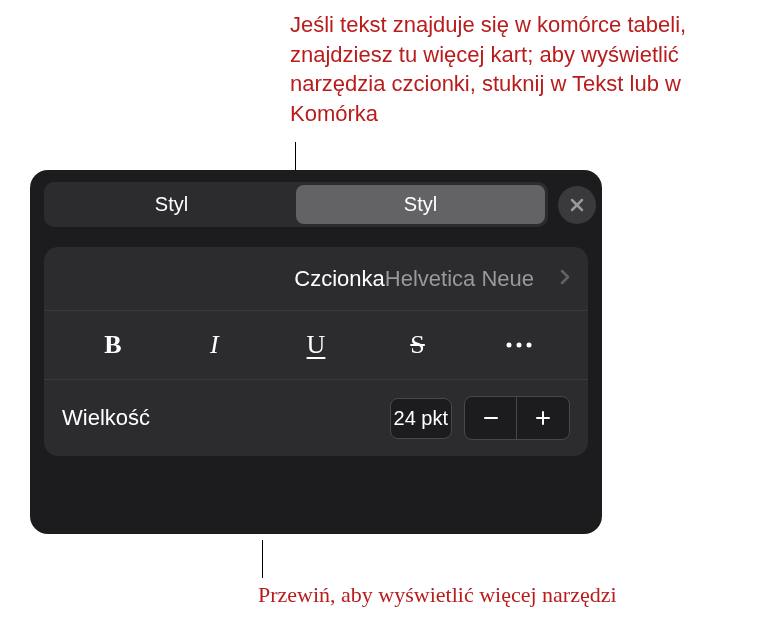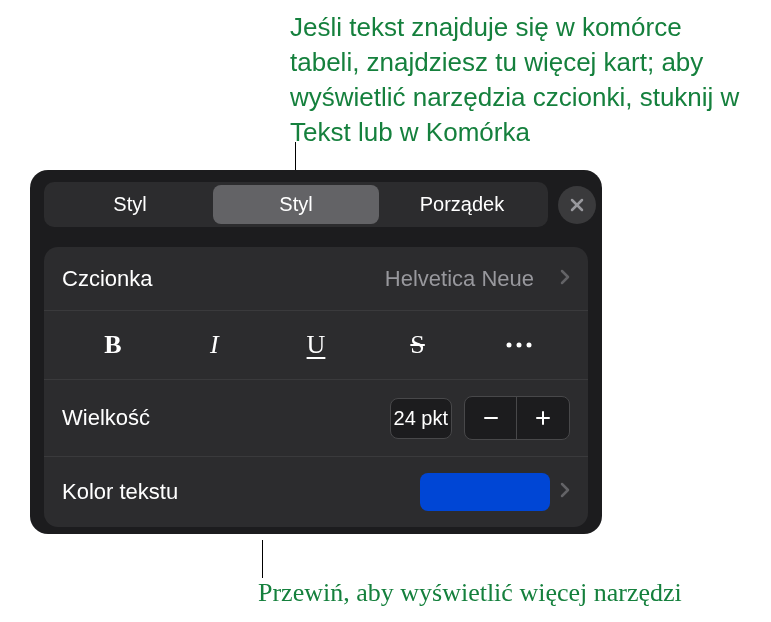--- a/index.html
+++ b/index.html
@@ -9,22 +9,22 @@
     }
     body {
       font-family: -apple-system, BlinkMacSystemFont, "Helvetica Neue", sans-serif;
       background: #fff;
       width: 771px;
       height: 622px;
       position: relative;
     }
     .annotation {
       position: absolute;
-      color: #15803d;
-      font-size: 26px;
+      color: #b91c1c;
+      font-size: 22px;
       line-height: 1.35;
     }
     .annotation-top {
       top: 10px;
       left: 290px;
       width: 450px;
     }
     .annotation-bottom {
       bottom: 12px;
       left: 258px;
@@ -110,20 +110,21 @@
       border-bottom: 1px solid #3a3a3c;
       min-height: 64px;
     }
     .row:last-child {
       border-bottom: none;
     }
     .row-label {
       color: #fff;
       font-size: 22px;
       flex: 1;
+      text-align: right;
     }
     .row-value {
       color: #98989d;
       font-size: 22px;
       margin-right: 26px;
     }
     .chevron {
       color: #636366;
     }
     .style-buttons {
@@ -185,21 +186,20 @@
 <body>
 
 <div class="annotation annotation-top">Jeśli tekst znajduje się w komórce tabeli, znajdziesz tu więcej kart; aby wyświetlić narzędzia czcionki, stuknij w Tekst lub w Komórka</div>
 <div class="callout-line-top"></div>
 
 <div class="panel">
   <div class="tabs-row">
     <div class="tabs">
       <div class="tab">Styl</div>
       <div class="tab active">Styl</div>
-      <div class="tab">Porządek</div>
     </div>
     <div class="close-btn">
       <svg viewBox="0 0 16 16" fill="none" stroke="#98989d" stroke-width="2.5" stroke-linecap="round">
         <line x1="3" y1="3" x2="13" y2="13"></line>
         <line x1="13" y1="3" x2="3" y2="13"></line>
       </svg>
     </div>
   </div>
 
   <div class="content">
@@ -249,27 +249,18 @@
         </div>
         <div class="stepper-btn">
           <svg width="20" height="20" viewBox="0 0 20 20" stroke="#fff" stroke-width="2" stroke-linecap="round">
             <line x1="4" y1="10" x2="16" y2="10"></line>
             <line x1="10" y1="4" x2="10" y2="16"></line>
           </svg>
         </div>
       </div>
     </div>
 
-    <div class="row">
-      <span class="row-label">Kolor tekstu</span>
-      <div class="color-swatch" style="background:#0046d5;"></div>
-      <span class="chevron">
-        <svg width="10" height="16" viewBox="0 0 10 16" fill="none" stroke="#636366" stroke-width="2.5" stroke-linecap="round" stroke-linejoin="round">
-          <polyline points="2,2 8,8 2,14"></polyline>
-        </svg>
-      </span>
-    </div>
 
   </div>
 </div>
 
 <div class="callout-line-bottom"></div>
 <div class="annotation annotation-bottom">Przewiń, aby wyświetlić więcej narzędzi</div>
 
 </body></html>

